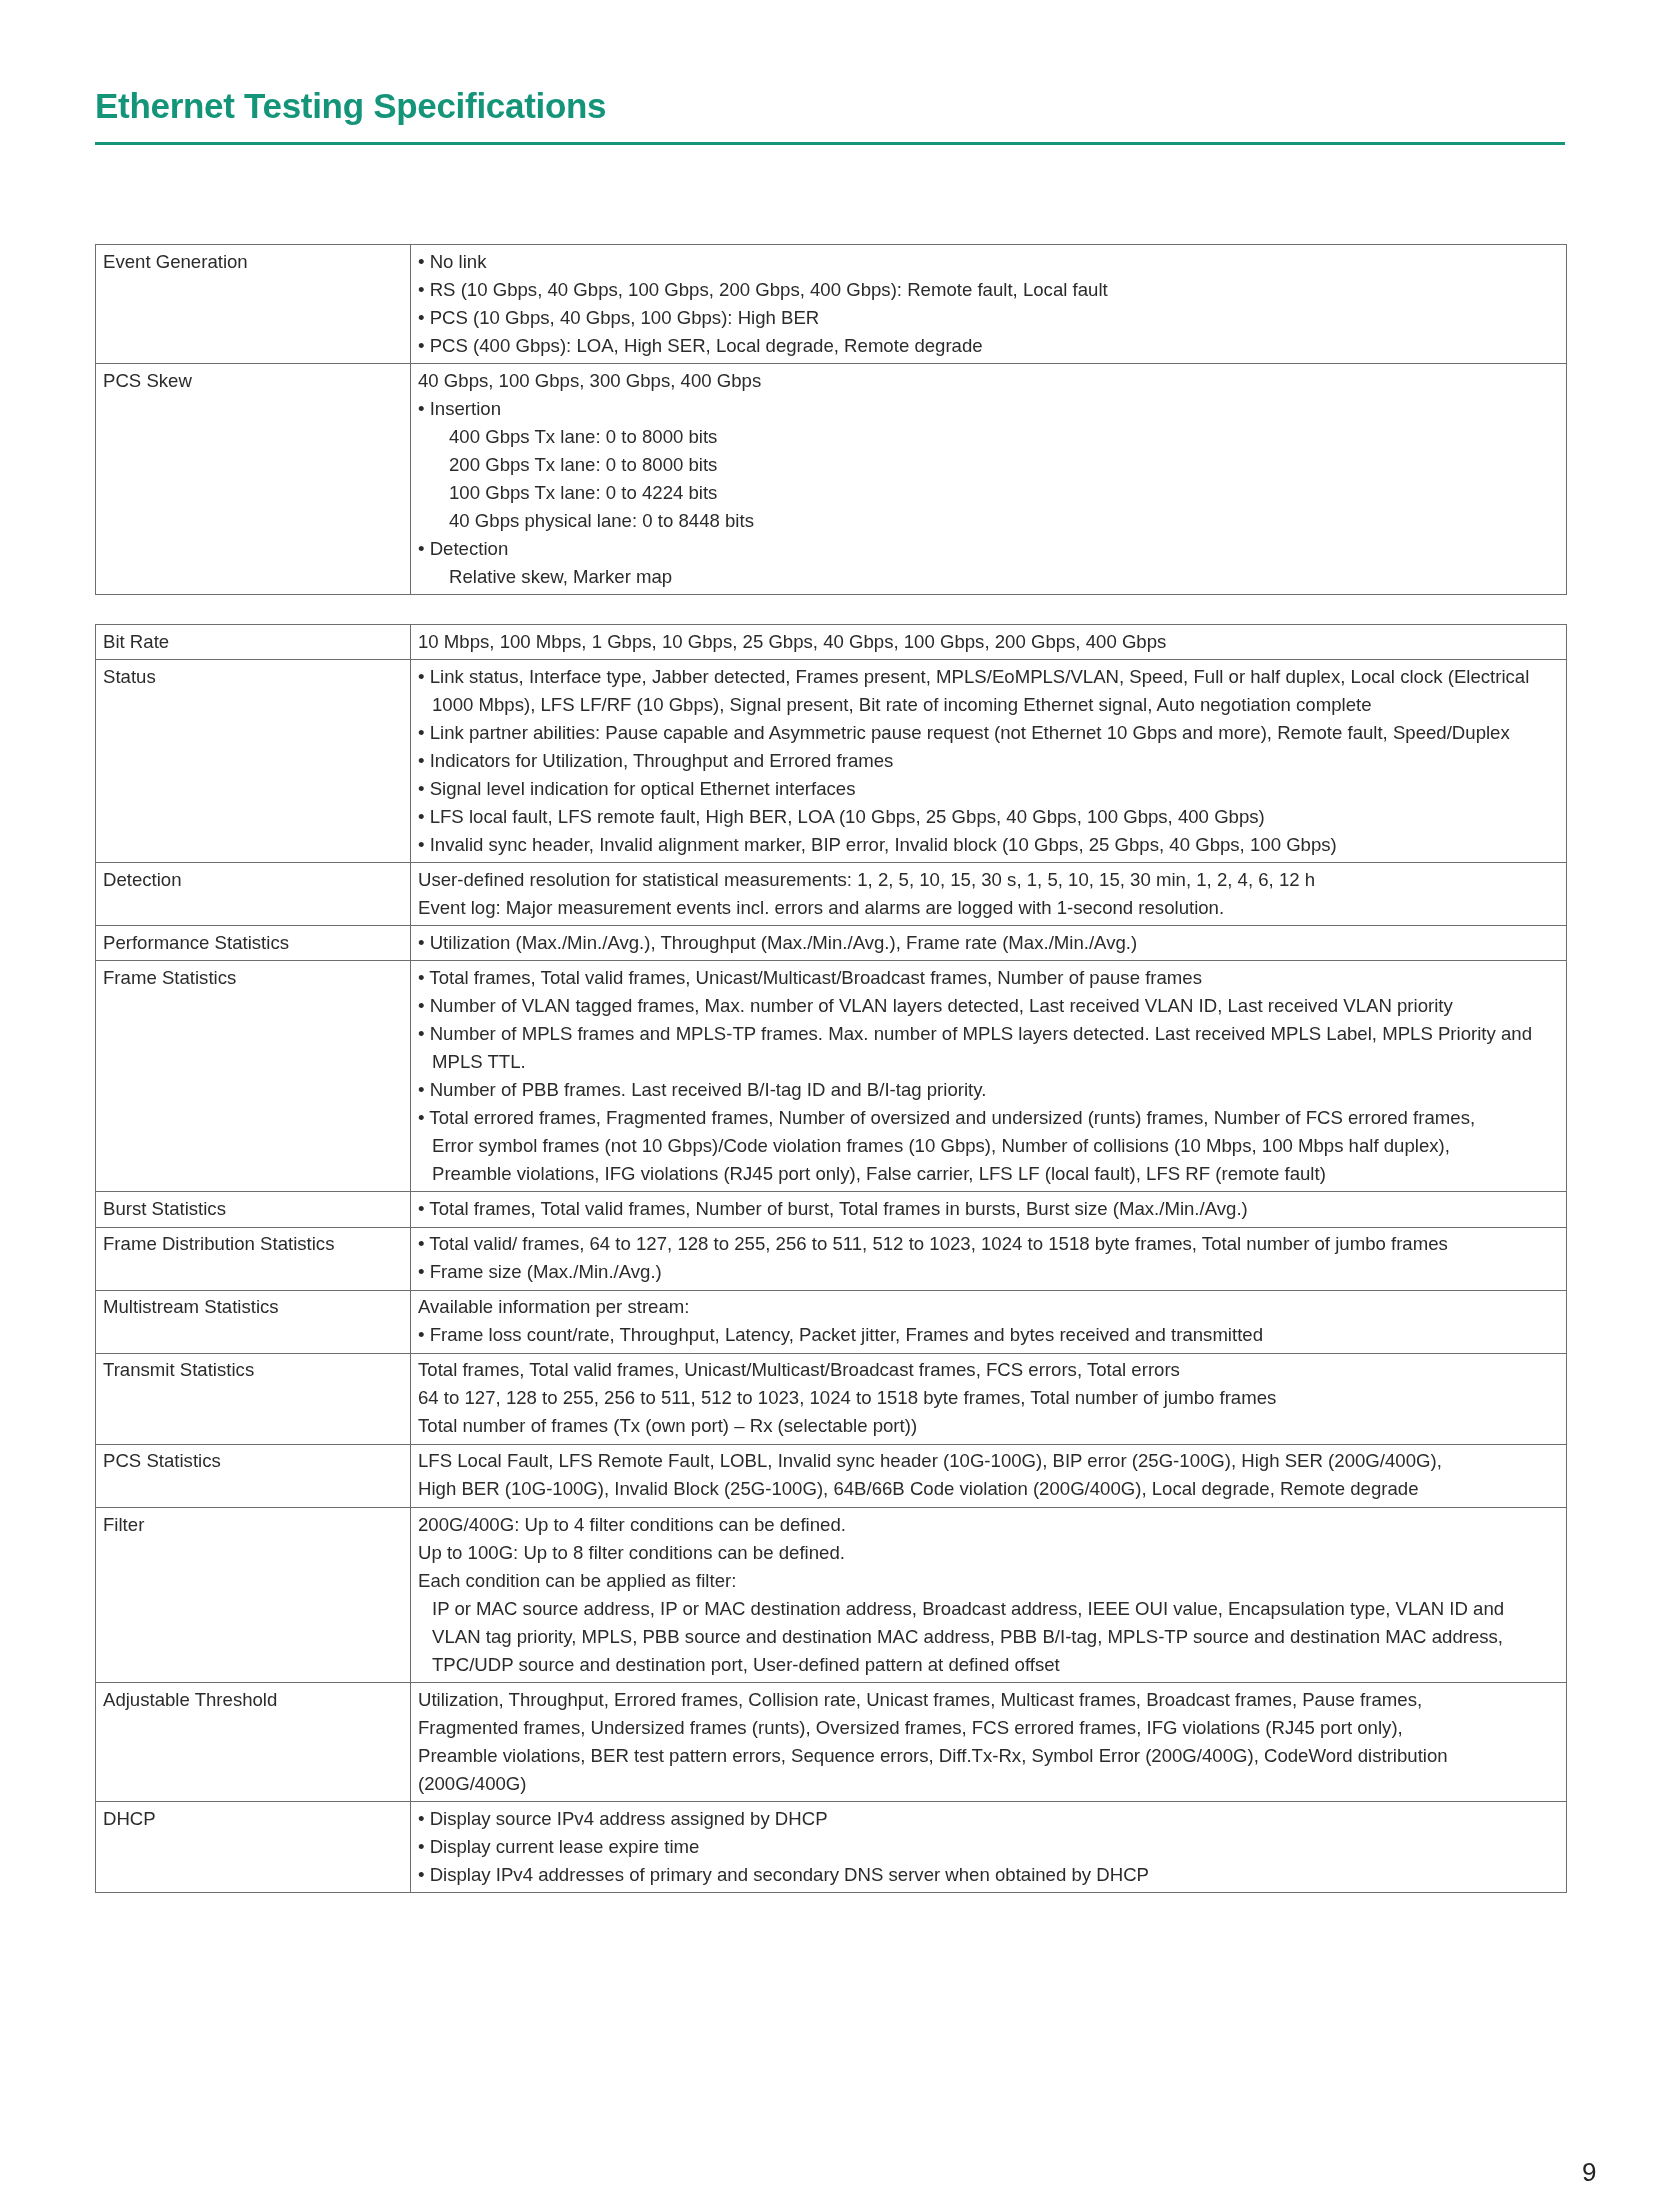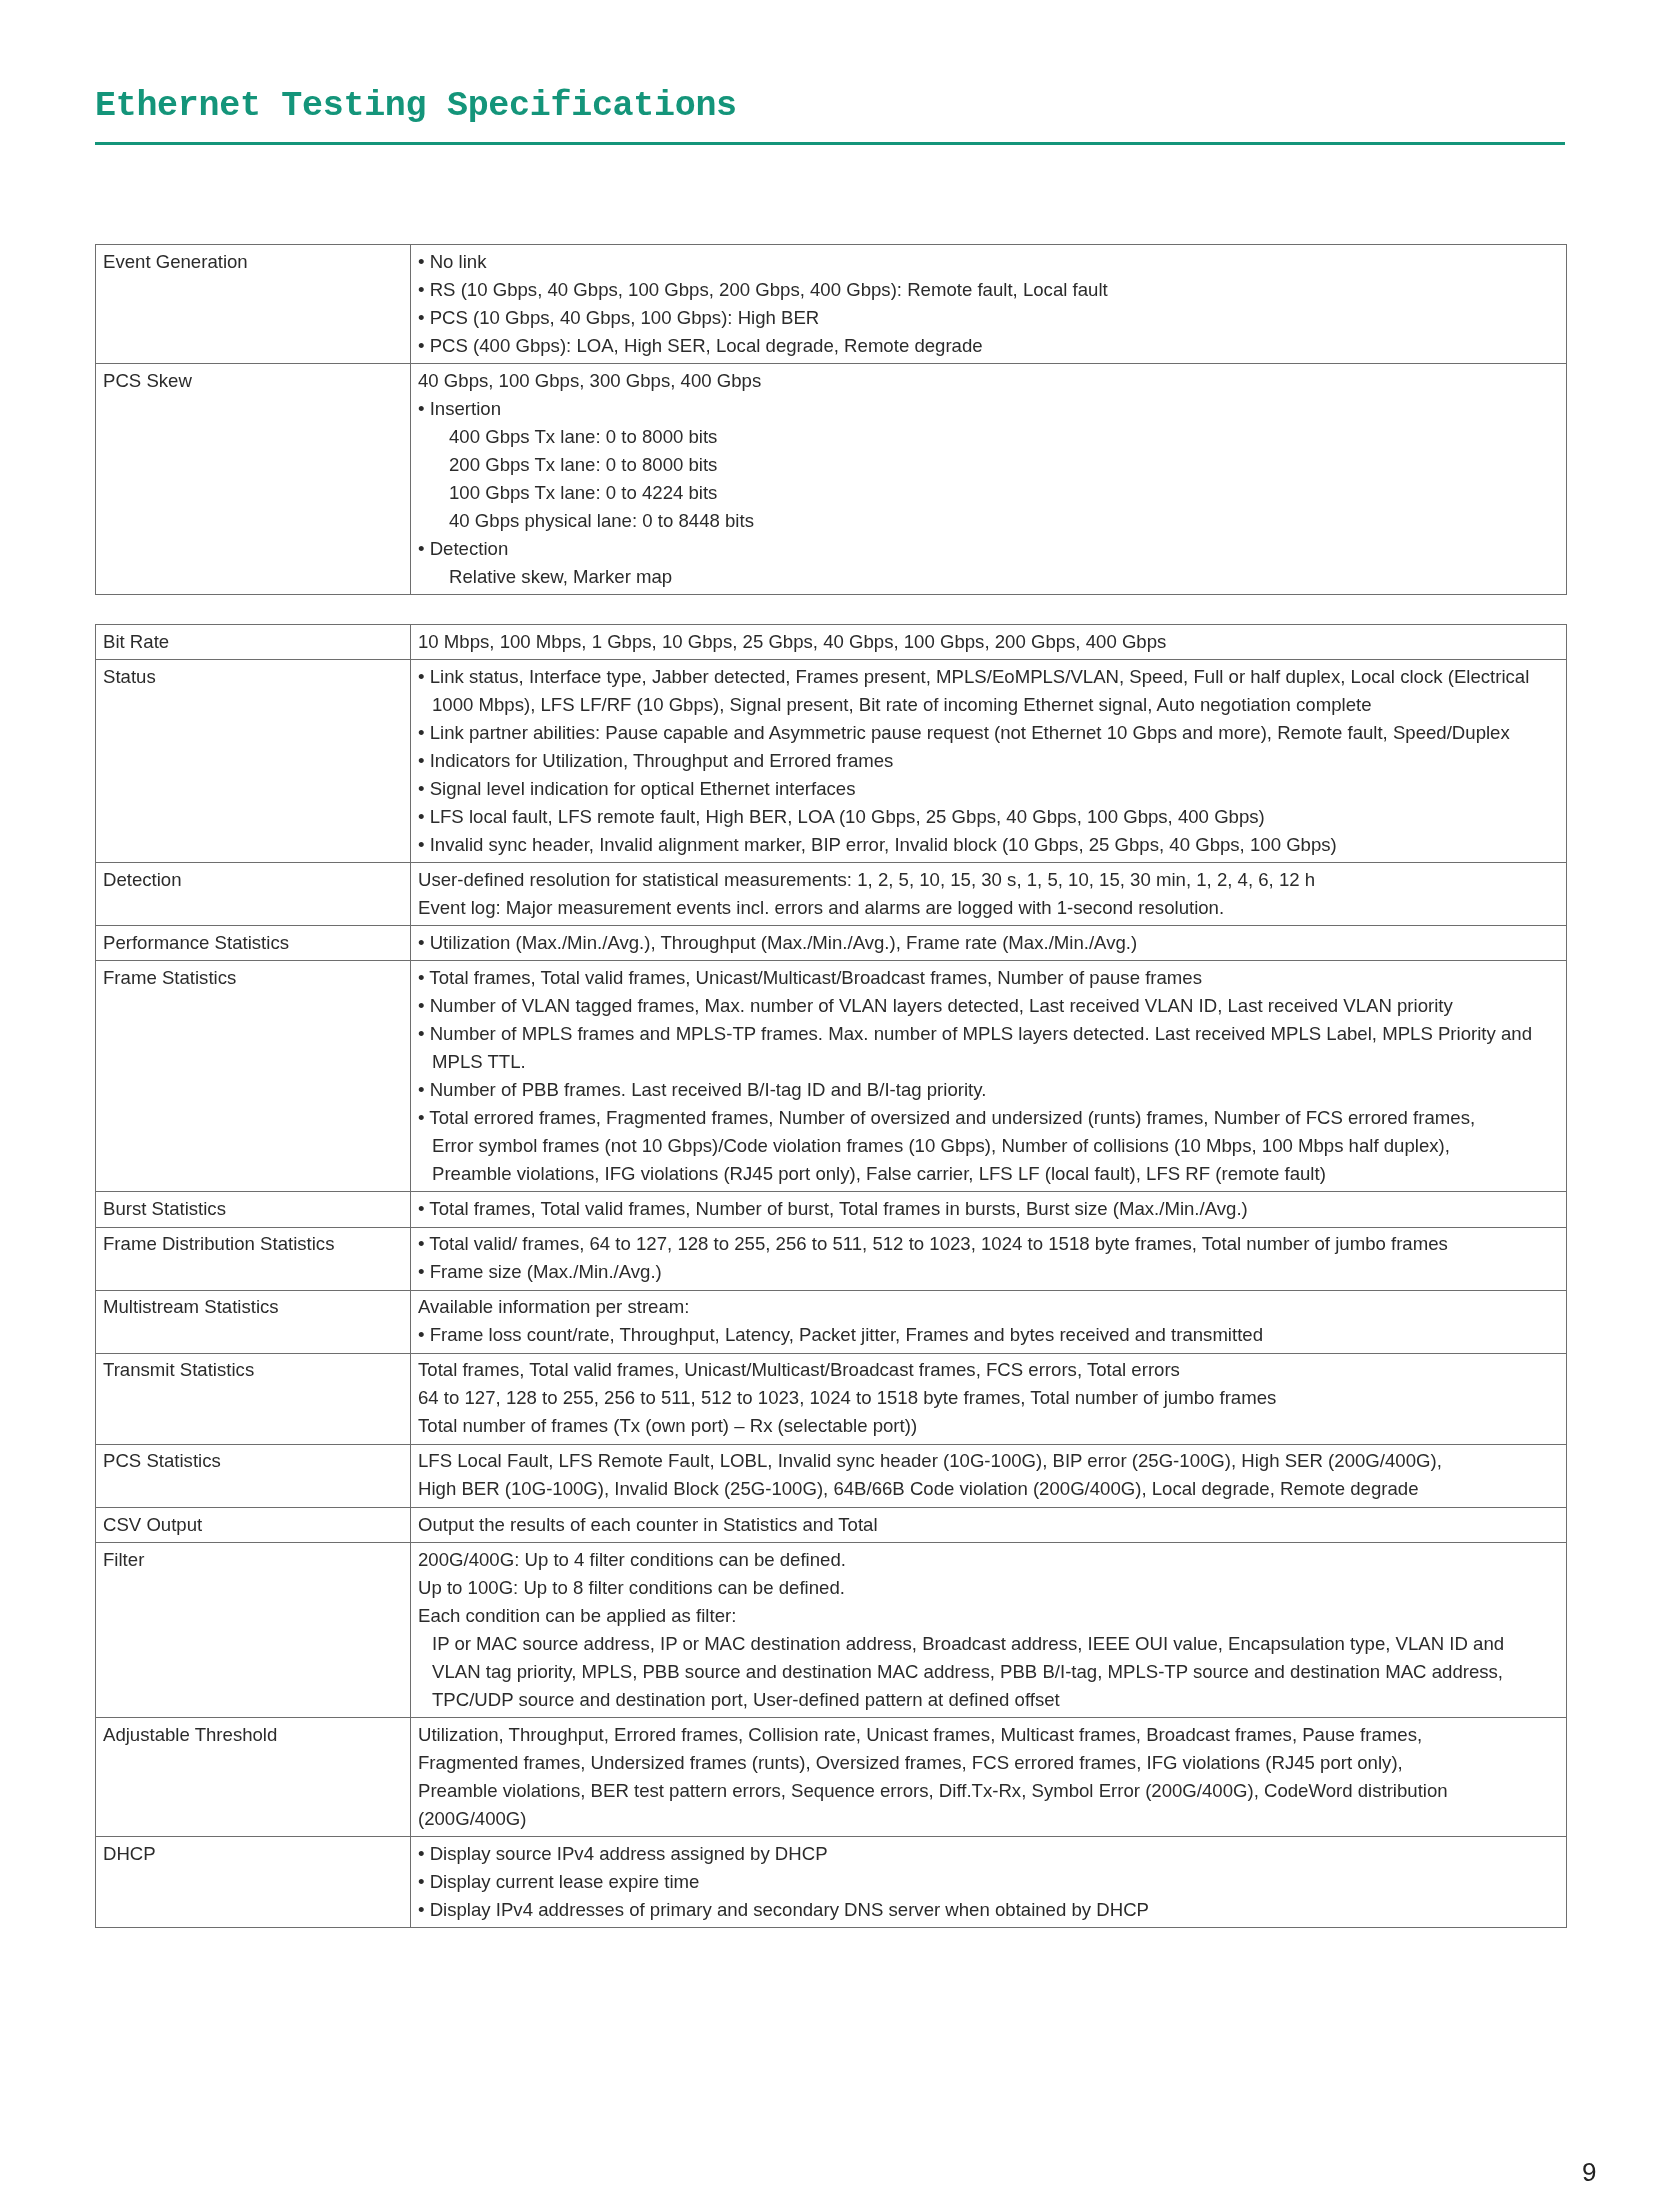--- a/index.html
+++ b/index.html
@@ -3,21 +3,21 @@
   <meta charset="utf-8">
   <style>
     html, body { margin: 0; padding: 0; background: #ffffff; }
     body {
       width: 1660px; height: 2205px; position: relative; overflow: hidden;
       font-family: "Liberation Sans", "DejaVu Sans", sans-serif;
       color: #2b2b2b;
     }
     .page-title {
       position: absolute; left: 95px; top: 86px;
-      font-family: Liberation Mono, monospace;
+      font-family: Liberation Sans, sans-serif;
       font-weight: bold; font-size: 35px; color: #14957a; letter-spacing: -0.3px;
       margin: 0;
     }
     .title-rule {
       position: absolute; left: 95px; top: 142px; width: 1470px; height: 2.6px;
       background: #14957a;
     }
     table.spec {
       position: absolute; left: 95px; width: 1472px;
       border-collapse: collapse; table-layout: fixed;
@@ -145,26 +145,20 @@
     </td>
   </tr>
   <tr>
     <td class="label">PCS Statistics</td>
     <td>
       <span class="line">LFS Local Fault, LFS Remote Fault, LOBL, Invalid sync header (10G-100G), BIP error (25G-100G),  High SER (200G/400G),</span>
       <span class="line">High BER (10G-100G), Invalid Block (25G-100G), 64B/66B Code violation (200G/400G), Local degrade, Remote degrade</span>
     </td>
   </tr>
   <tr>
-    <td class="label">CSV Output</td>
-    <td>
-      <span class="line">Output the results of each counter in Statistics and Total</span>
-    </td>
-  </tr>
-  <tr>
     <td class="label">Filter</td>
     <td>
       <span class="line">200G/400G: Up to 4 filter conditions can be defined.</span>
       <span class="line">Up to 100G: Up to 8 filter conditions can be defined.</span>
       <span class="line">Each condition can be applied as filter:</span>
       <span class="line hang">IP or MAC source address, IP or MAC destination address, Broadcast address, IEEE OUI value, Encapsulation type, VLAN ID and</span>
       <span class="line hang">VLAN tag priority, MPLS, PBB source and destination MAC address, PBB B/I-tag, MPLS-TP source and destination MAC address,</span>
       <span class="line hang">TPC/UDP source and destination port, User-defined pattern at defined offset</span>
     </td>
   </tr>

